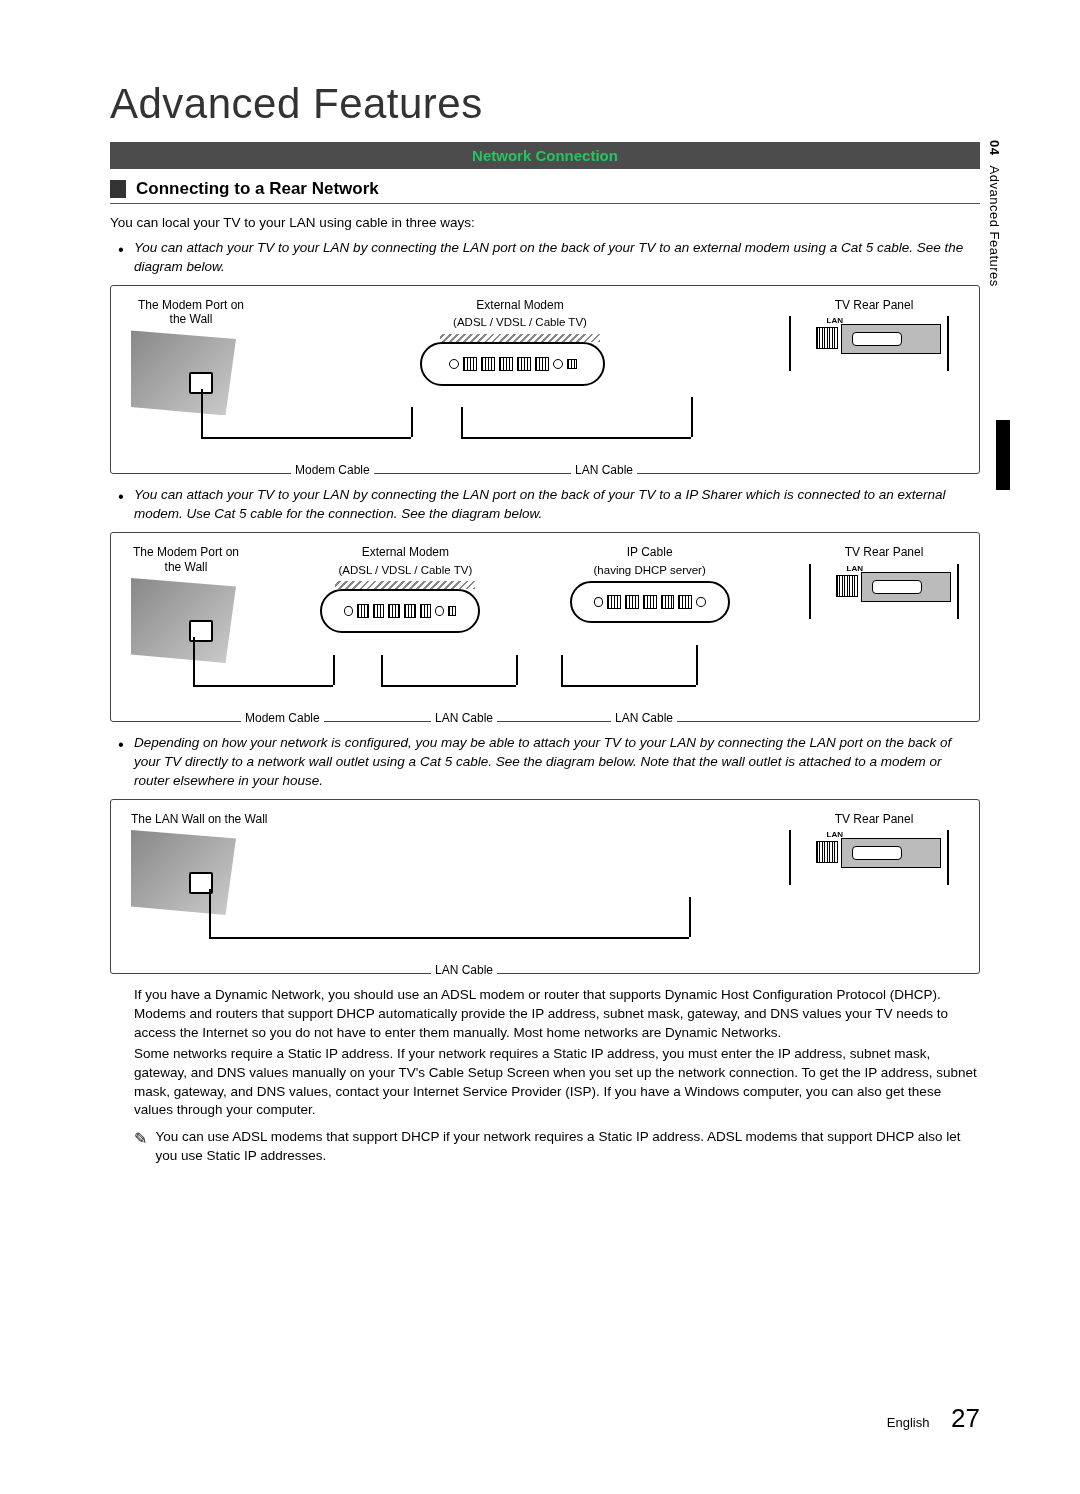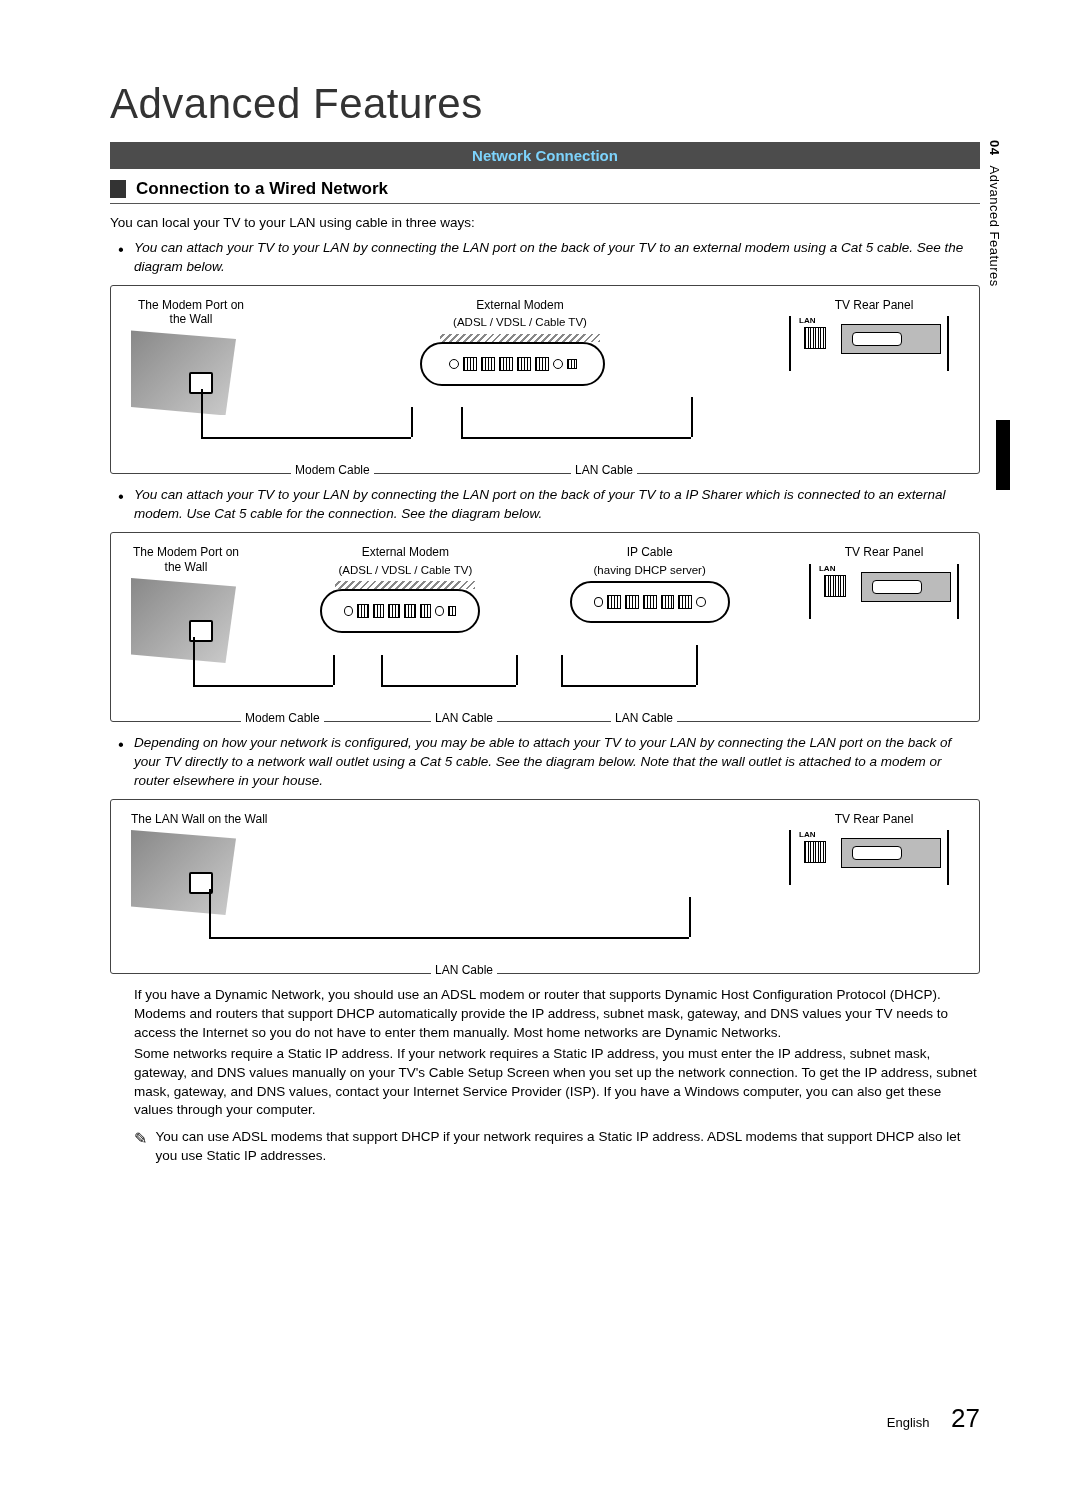--- a/index.html
+++ b/index.html
@@ -17,21 +17,21 @@
   }
   .page-title {
     font-size: 42px;
     font-weight: 300;
     letter-spacing: 0.5px;
     color: #333;
     margin-bottom: 14px;
   }
   .section-bar {
     background: #4c4c4c;
-    color: #7dd3fc;
+    color: #22c55e;
     font-size: 15px;
     font-weight: bold;
     text-align: center;
     padding: 5px 0;
     margin-bottom: 10px;
   }
   .intro {
     font-size: 13.5px;
     line-height: 1.35;
     margin-bottom: 18px;
@@ -145,23 +145,23 @@
     width: 160px; height: 55px;
     position: relative;
   }
   .rear-panel .edge {
     position: absolute; inset: 0;
     border-left: 2px solid #000;
     border-right: 2px solid #000;
   }
   .rear-panel .lan-slot {
     position: absolute;
-    left: 10px; top: 0;
+    left: 22px; top: 0;
     width: 32px;
-    text-align: left;
+    text-align: right;
   }
   .rear-panel .lan-slot .lan-lbl {
     font-size: 8px; font-weight: bold;
   }
   .rear-panel .lan-slot .lan-port {
     width: 22px; height: 22px;
     margin: 2px auto 0;
     border: 1.5px solid #000;
     background: repeating-linear-gradient(90deg,#000 0 1px,#fff 1px 2.5px);
   }
@@ -258,21 +258,21 @@
 
 <div class="page">
 
   <h1 class="page-title">Advanced Features</h1>
 
   <div class="section-bar">Network Connection</div>
 
 
   <div class="subheading-row">
     <span class="marker"></span>
-    <h2>Connection to a Wired Network</h2>
+    <h2>Connecting to a Rear Network</h2>
   </div>
 
   <p class="body-text">You can local your TV to your LAN using cable in three ways:</p>
 
   <ul class="bullet">
     <li>You can attach your TV to your LAN by connecting the LAN port on the back of your TV to an external modem using a Cat 5 cable. See the diagram below.</li>
   </ul>
 
   <div class="diagram-box">
     <div class="diag-row">

